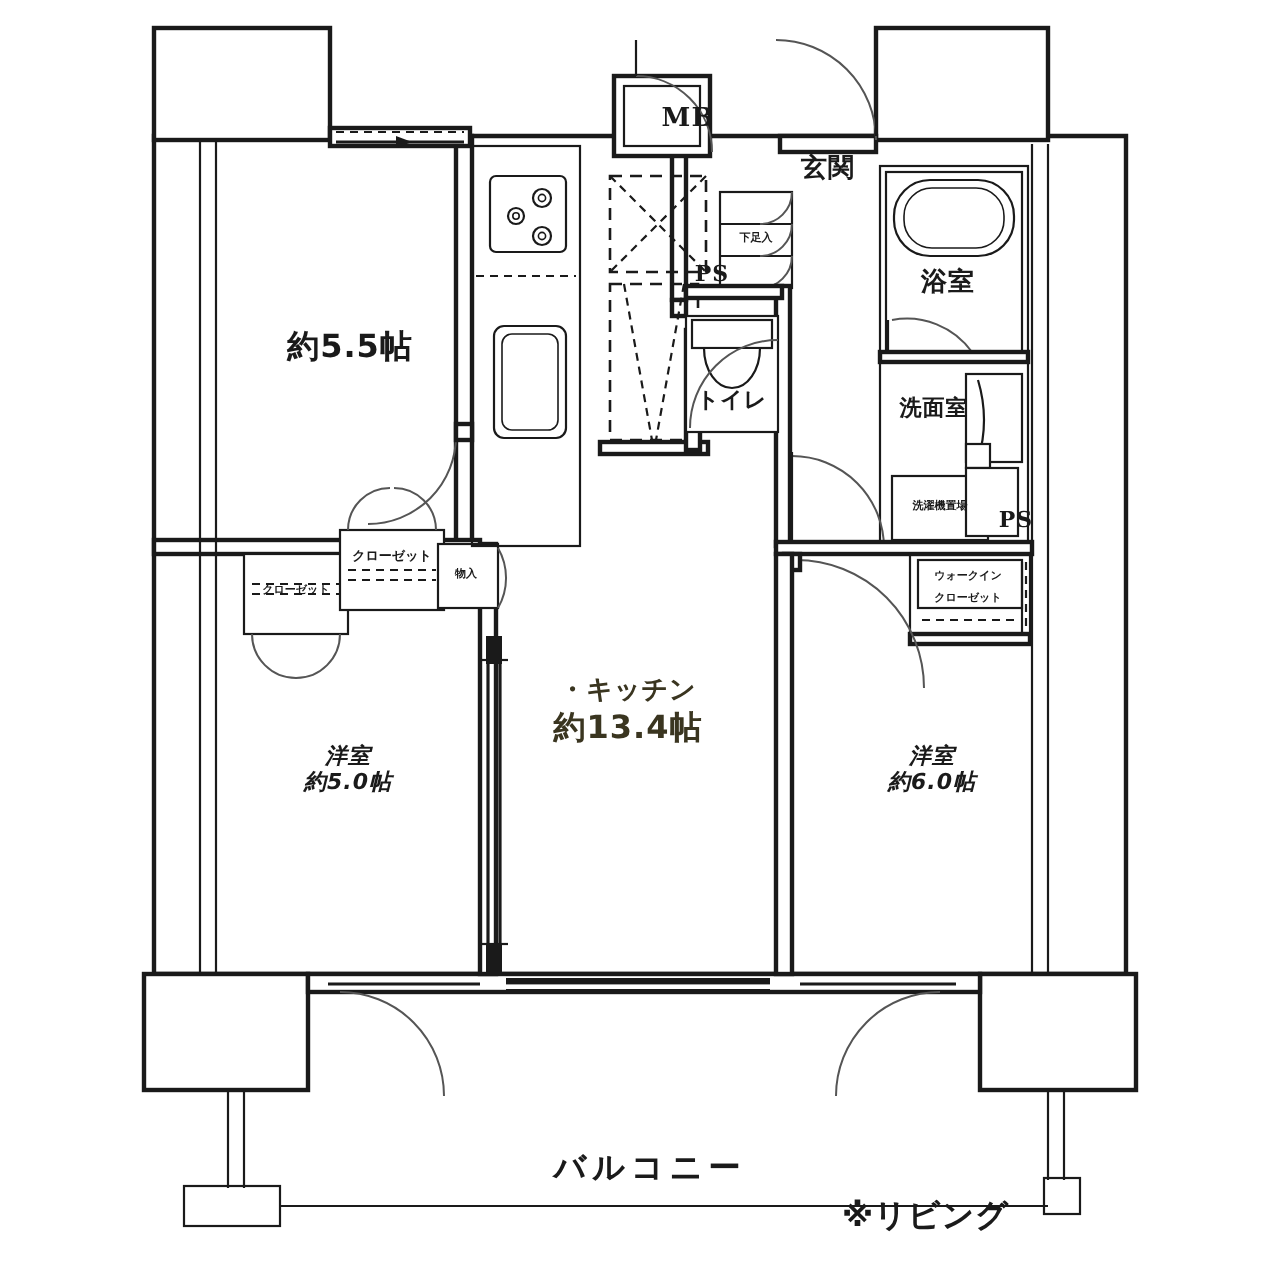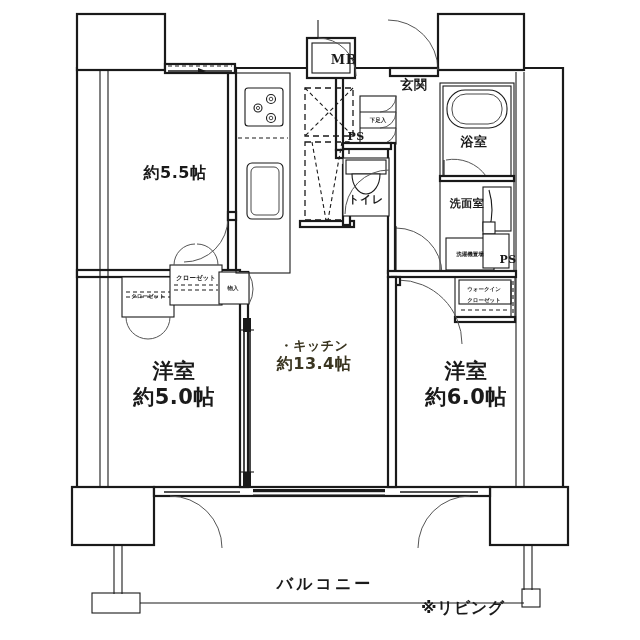--- a/index.html
+++ b/index.html
@@ -15,21 +15,21 @@
     color:#3a3520;
     font-family:"DejaVu Sans","Liberation Sans",sans-serif;
     font-weight:bold;
     text-align:center;
     white-space:nowrap;
     line-height:1.22;
     letter-spacing:0.5px;
     pointer-events:none;
   }
   .lbl.black{color:#1a1a1a;}
-  .room-big{font-size:21px;}
+  .room-big{font-size:11px;font-style:italic;}
   .room-mid{font-size:16px;}
   .room-sm{font-size:13px;}
   .room-xs{font-size:11px;}
   .room-tiny{font-size:6.5px;letter-spacing:0;font-weight:bold;}
   .room-micro{font-size:5.5px;letter-spacing:0;font-weight:bold;}
   .serif{font-family:"DejaVu Serif","Liberation Serif",serif;}
   .ctr{transform:translate(-50%,-50%);}
 </style>
 </head>
 <body>

